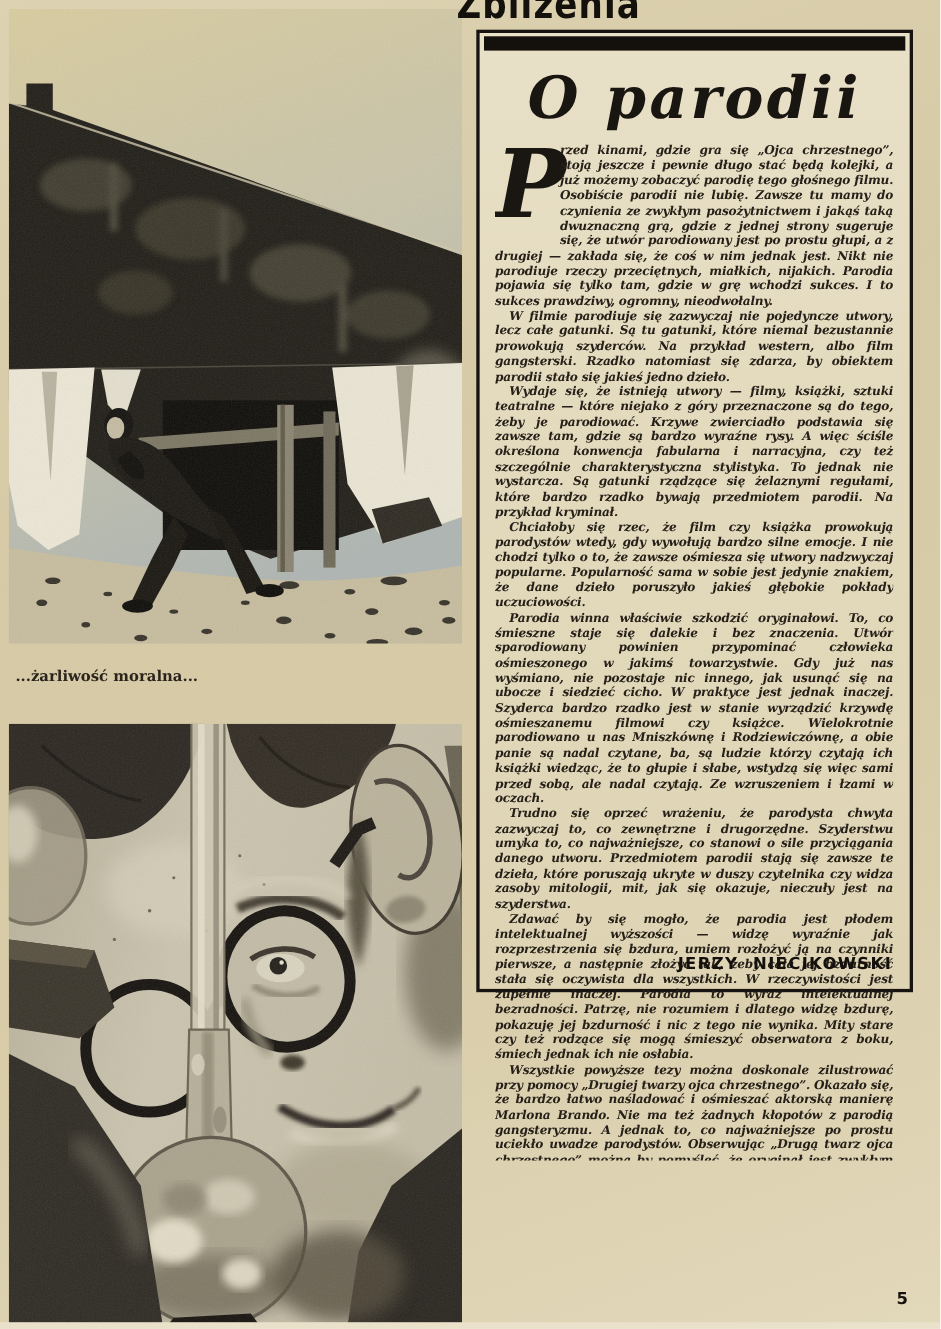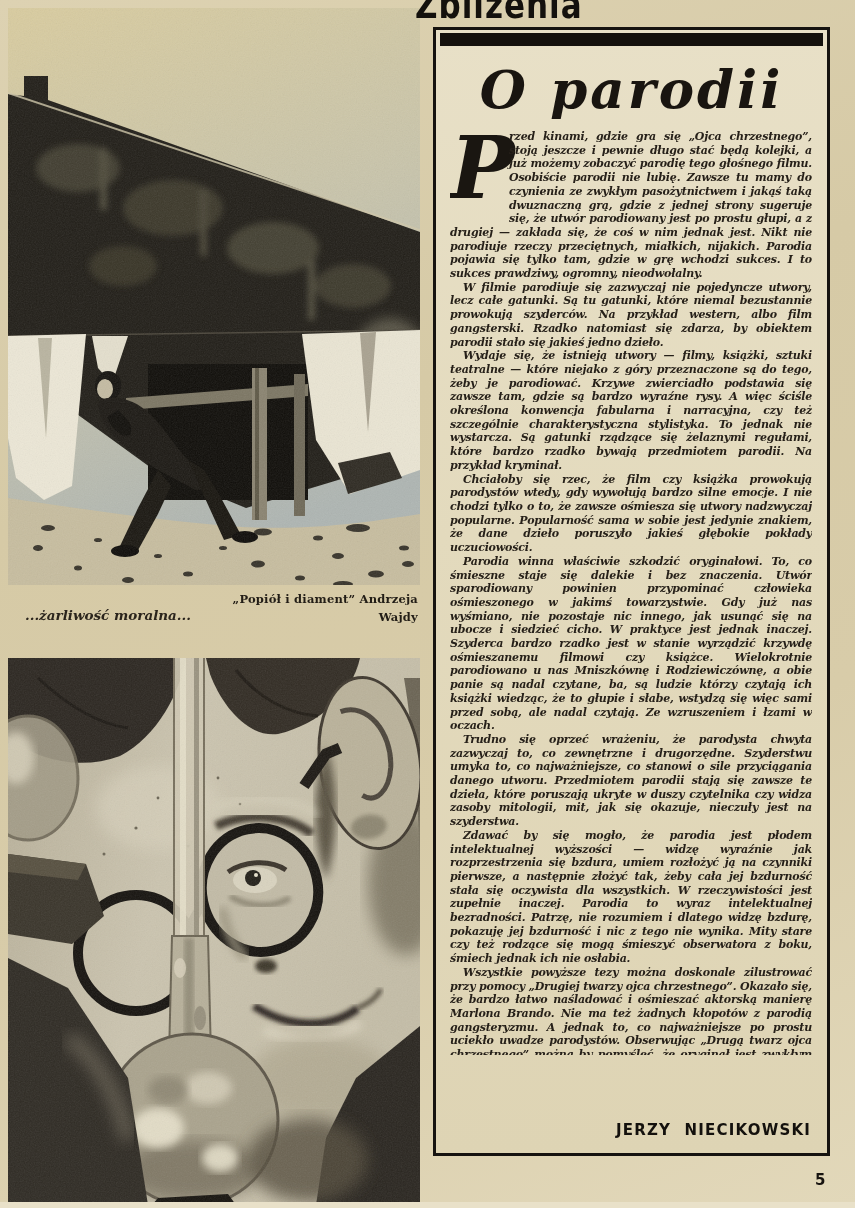--- a/index.html
+++ b/index.html
@@ -19,21 +19,21 @@
     overflow:hidden;
   }
   .masthead span{
     display:block;margin-top:-13px;
     font-family:"DejaVu Sans", sans-serif;font-weight:800;font-size:31px;line-height:31px;
     color:#14110d;letter-spacing:1px;transform:scaleY(1.18);transform-origin:top left;
   }
 
   
   .article-box{
-    position:absolute;left:433px;top:27px;width:397px;height:1129px;
+    position:absolute;left:433px;top:27px;width:397px;height:875px;
     box-sizing:border-box;border:3px solid #161310;
     background:linear-gradient(#e8e0c7 0%,#e3dabd 45%,#ded4b4 100%);
   }
   .top-bar{height:13px;margin:3px 4px 0 4px;background:#14110d;}
   .article-title{
     margin:13px 0 0 0;text-align:center;
     font-family:"DejaVu Serif", serif;font-style:italic;font-weight:700;
     font-size:53px;line-height:60px;letter-spacing:3px;color:#191510;
   }
   .body-copy{
@@ -56,22 +56,22 @@
   }
 
   
   .photo1{position:absolute;left:8px;top:8px;width:412px;height:577px;}
   .photo2{position:absolute;left:8px;top:658px;width:412px;height:547px;}
   .photo1 svg,.photo2 svg{display:block;}
 
   
   .caption-strip{position:absolute;left:8px;top:585px;width:412px;height:73px;}
   .caption-left{
-    position:absolute;left:17px;top:22px;
-    font-family:"DejaVu Serif", serif;font-style:italic;font-weight:600;
+    position:absolute;left:6px;top:22px;
+    font-family:"DejaVu Serif", serif;font-weight:600;
     font-size:13.5px;color:#2a241c;
   }
   .caption-right{
     position:absolute;right:2px;top:6px;width:195px;text-align:right;
     font-family:"DejaVu Serif", serif;font-weight:700;
     font-size:11.5px;line-height:17.5px;color:#221d16;letter-spacing:0.2px;
   }
 
   
   .page-number{
@@ -170,21 +170,20 @@
         <ellipse cx="117" cy="543" rx="14" ry="6" fill="#0e0c09"></ellipse>
         <ellipse cx="237" cy="529" rx="13" ry="6" fill="#0e0c09"></ellipse>
       </g>
       <rect width="412" height="577" filter="url(#noise1)" opacity="0.13"></rect>
     </svg>
   </div>
 
   <div class="caption-strip">
     <div class="caption-left">...żarliwość moralna...</div>
     <div class="caption-right">
-      <div>„Popiół i diament” Andrzeja Wajdy</div>
     </div>
   </div>
 
   <div class="photo2">
     <svg width="412" height="547" viewBox="0 0 412 547">
       <defs>
         <linearGradient id="bg2" x1="0" y1="0" x2="1" y2="0.3">
           <stop offset="0" stop-color="#b7af98"></stop>
           <stop offset="0.45" stop-color="#cbc4af"></stop>
           <stop offset="1" stop-color="#c4bda7"></stop>

